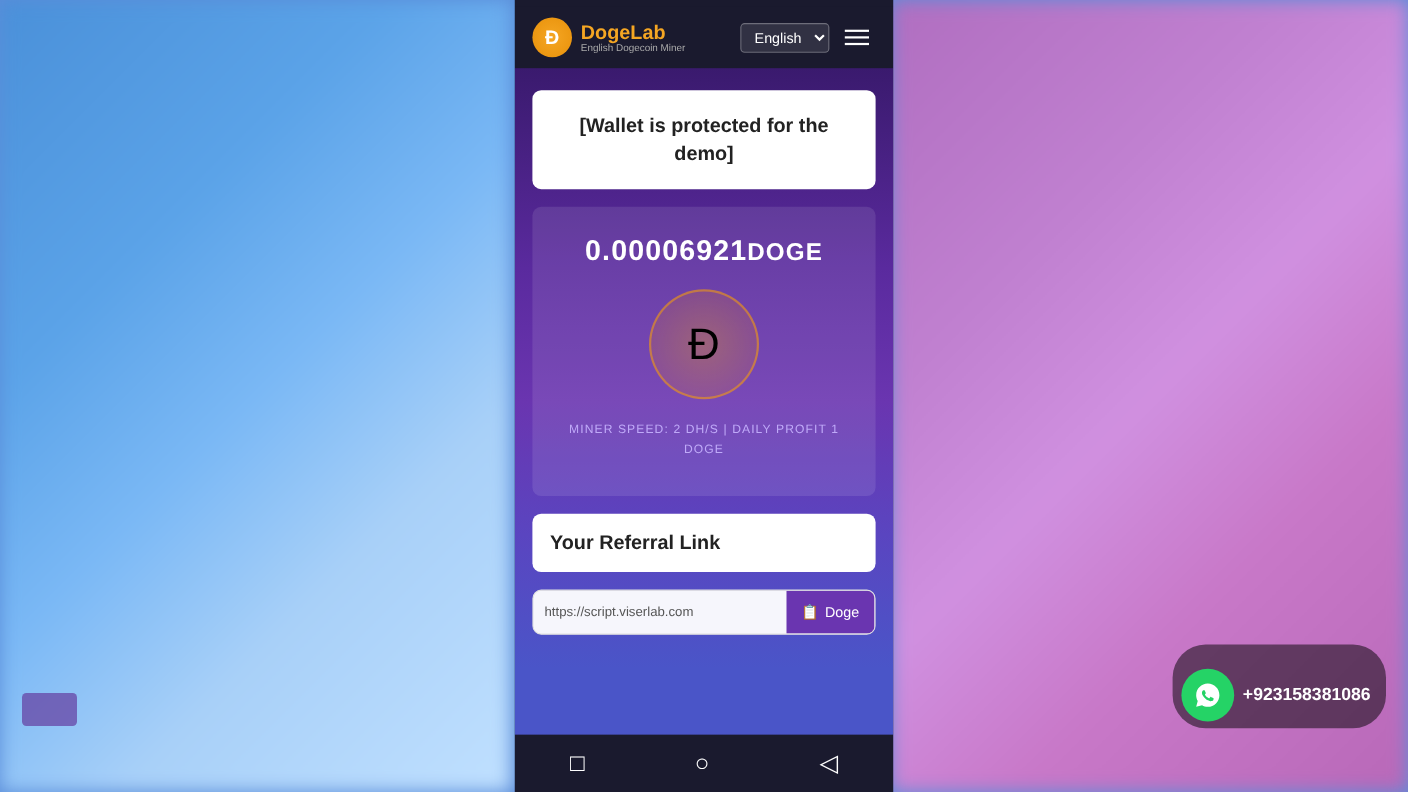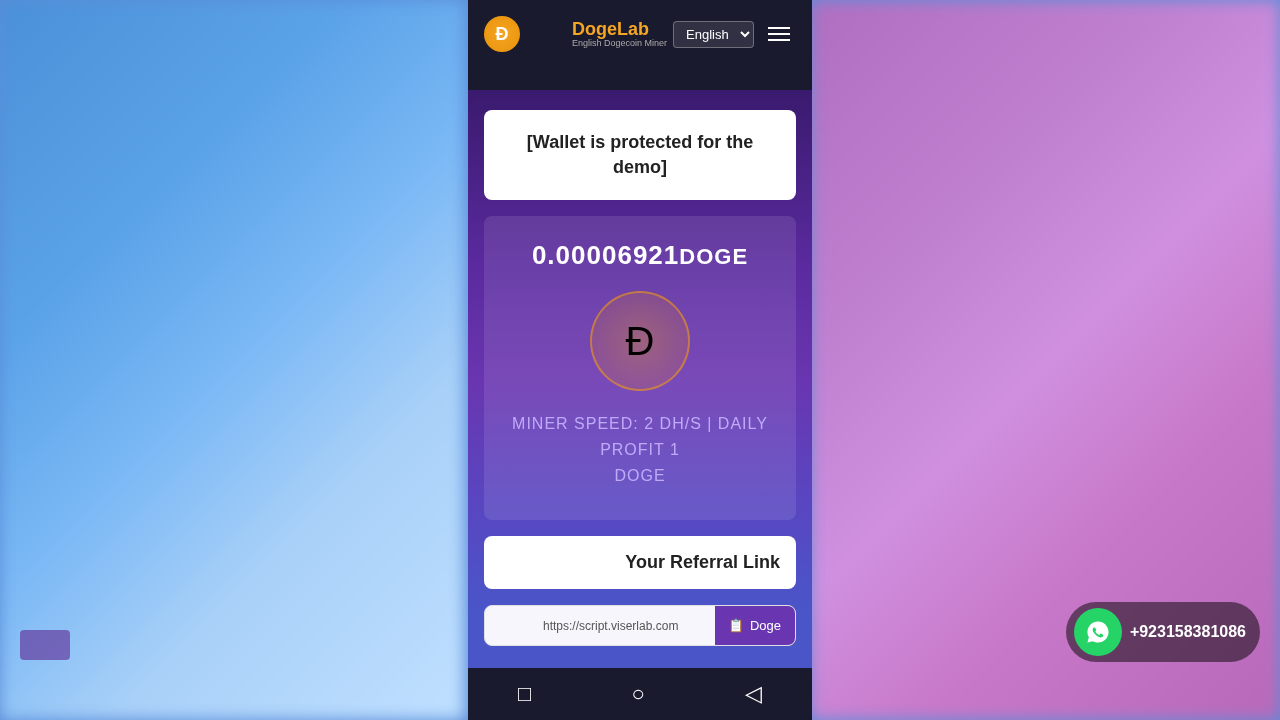--- a/index.html
+++ b/index.html
@@ -76,21 +76,20 @@
       align-items: center;
       justify-content: center;
       font-size: 18px;
       color: white;
       font-weight: bold;
     }
 
     .logo-text {
       display: flex;
       flex-direction: column;
-      margin-left: 44px;
     }
 
     .logo-name {
       color: white;
       font-size: 18px;
       font-weight: bold;
       line-height: 1;
     }
 
     .logo-name span {
@@ -142,21 +141,20 @@
 
     
     .main-content {
       flex: 1;
       background: linear-gradient(180deg, #3a1a6e 0%, #5a2a9e 30%, #6a35b0 50%, #5a45c0 70%, #4a55c8 90%);
       overflow-y: auto;
       padding: 20px 16px;
       display: flex;
       flex-direction: column;
       gap: 16px;
-      margin-top: 28px;
     }
 
     
     .wallet-card {
       background: white;
       border-radius: 8px;
       padding: 20px 16px;
       text-align: center;
     }
 
@@ -180,21 +178,21 @@
 
     .doge-amount {
       font-size: 26px;
       font-weight: bold;
       color: white;
       letter-spacing: 1px;
     }
 
     .miner-stats {
       color: rgba(200,180,255,0.9);
-      font-size: 16px;
+      font-size: 11px;
       letter-spacing: 1px;
       text-transform: uppercase;
       line-height: 1.6;
     }
 
     
     .mining-circle {
       width: 100px;
       height: 100px;
       background: radial-gradient(circle, rgba(255,165,0,0.3), rgba(255,100,0,0.1));
@@ -205,38 +203,37 @@
       align-items: center;
       justify-content: center;
       font-size: 40px;
     }
 
     
     .referral-card {
       background: white;
       border-radius: 8px;
       padding: 16px;
-      text-align: right;
+      text-align: left;
     }
 
     .referral-title {
       font-size: 18px;
       font-weight: bold;
       color: #222;
     }
 
     
     .referral-link-area {
       background: rgba(255,255,255,0.95);
       border-radius: 8px;
       display: flex;
       align-items: center;
       overflow: hidden;
       border: 1px solid #e0e0e0;
-      padding-left: 48px;
     }
 
     .referral-url {
       flex: 1;
       padding: 12px 10px;
       font-size: 12px;
       color: #555;
       background: transparent;
       border: none;
       outline: none;
@@ -277,21 +274,21 @@
     
     .whatsapp-float {
       position: absolute;
       bottom: 58px;
       right: 20px;
       display: flex;
       align-items: center;
       gap: 8px;
       background: rgba(0,0,0,0.5);
       border-radius: 30px;
-      padding: 6px 14px 6px 8px;
+      padding: 22px 14px 6px 8px;
     }
 
     .whatsapp-icon {
       width: 48px;
       height: 48px;
       background: #25d366;
       border-radius: 50%;
       display: flex;
       align-items: center;
       justify-content: center;

